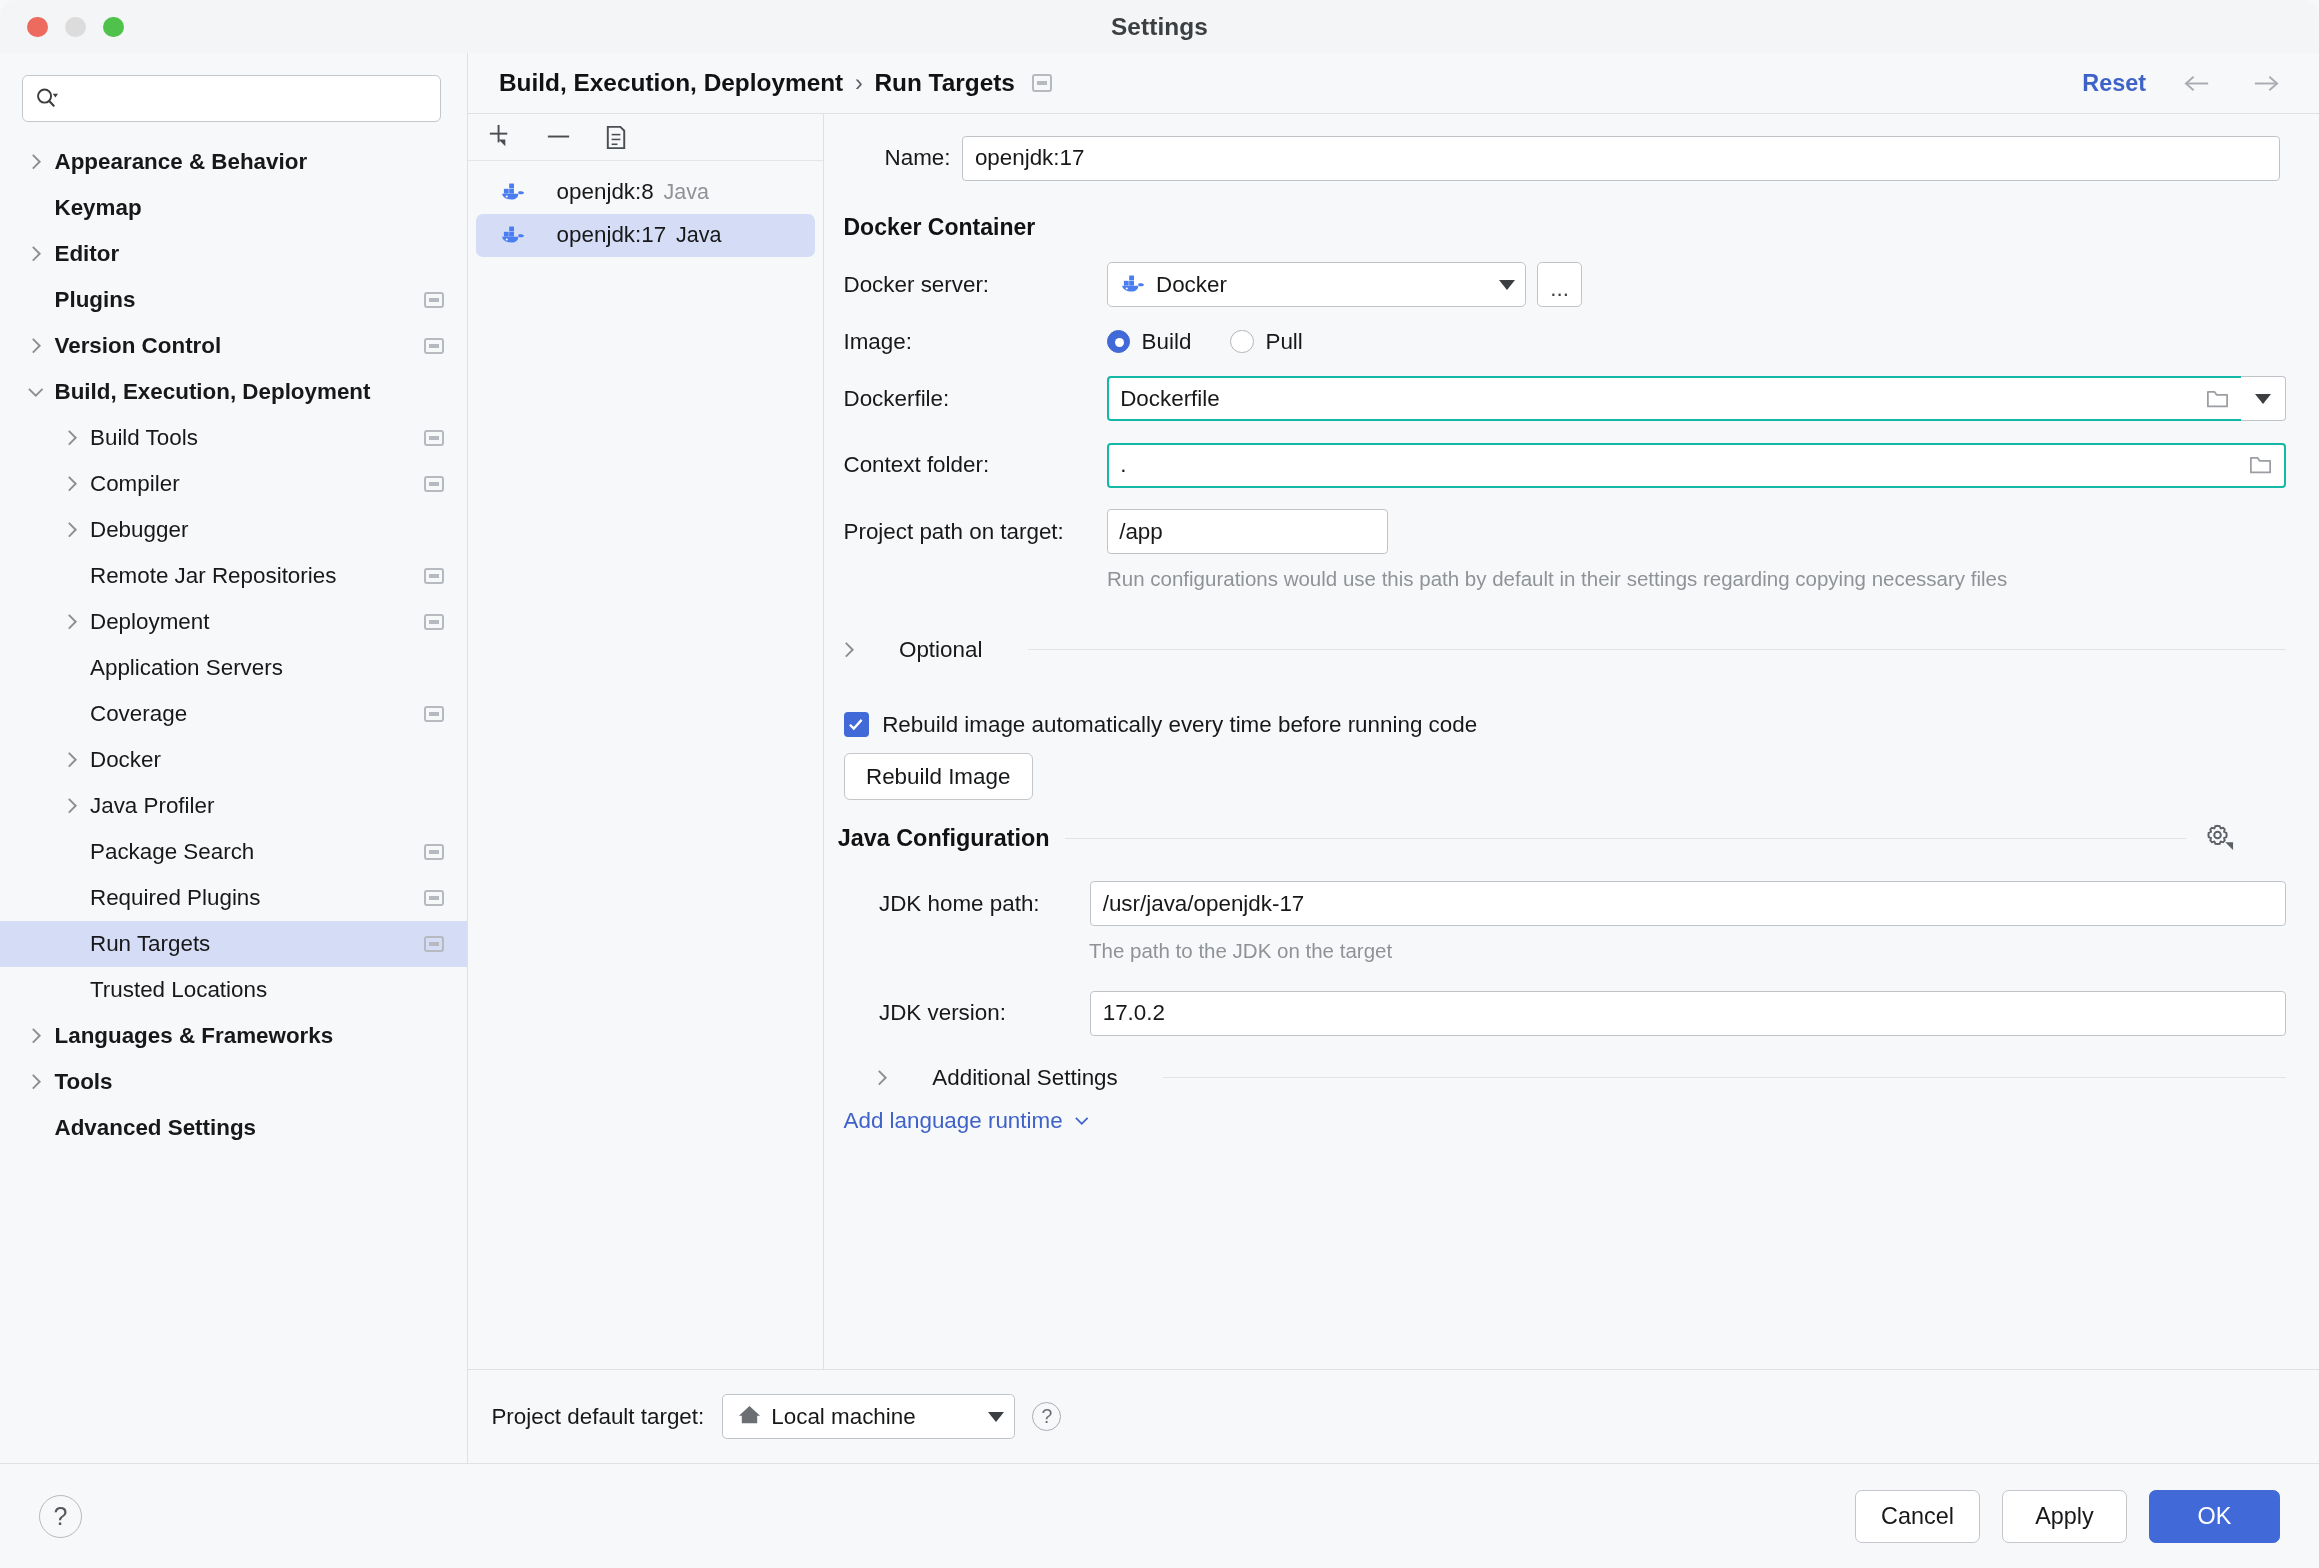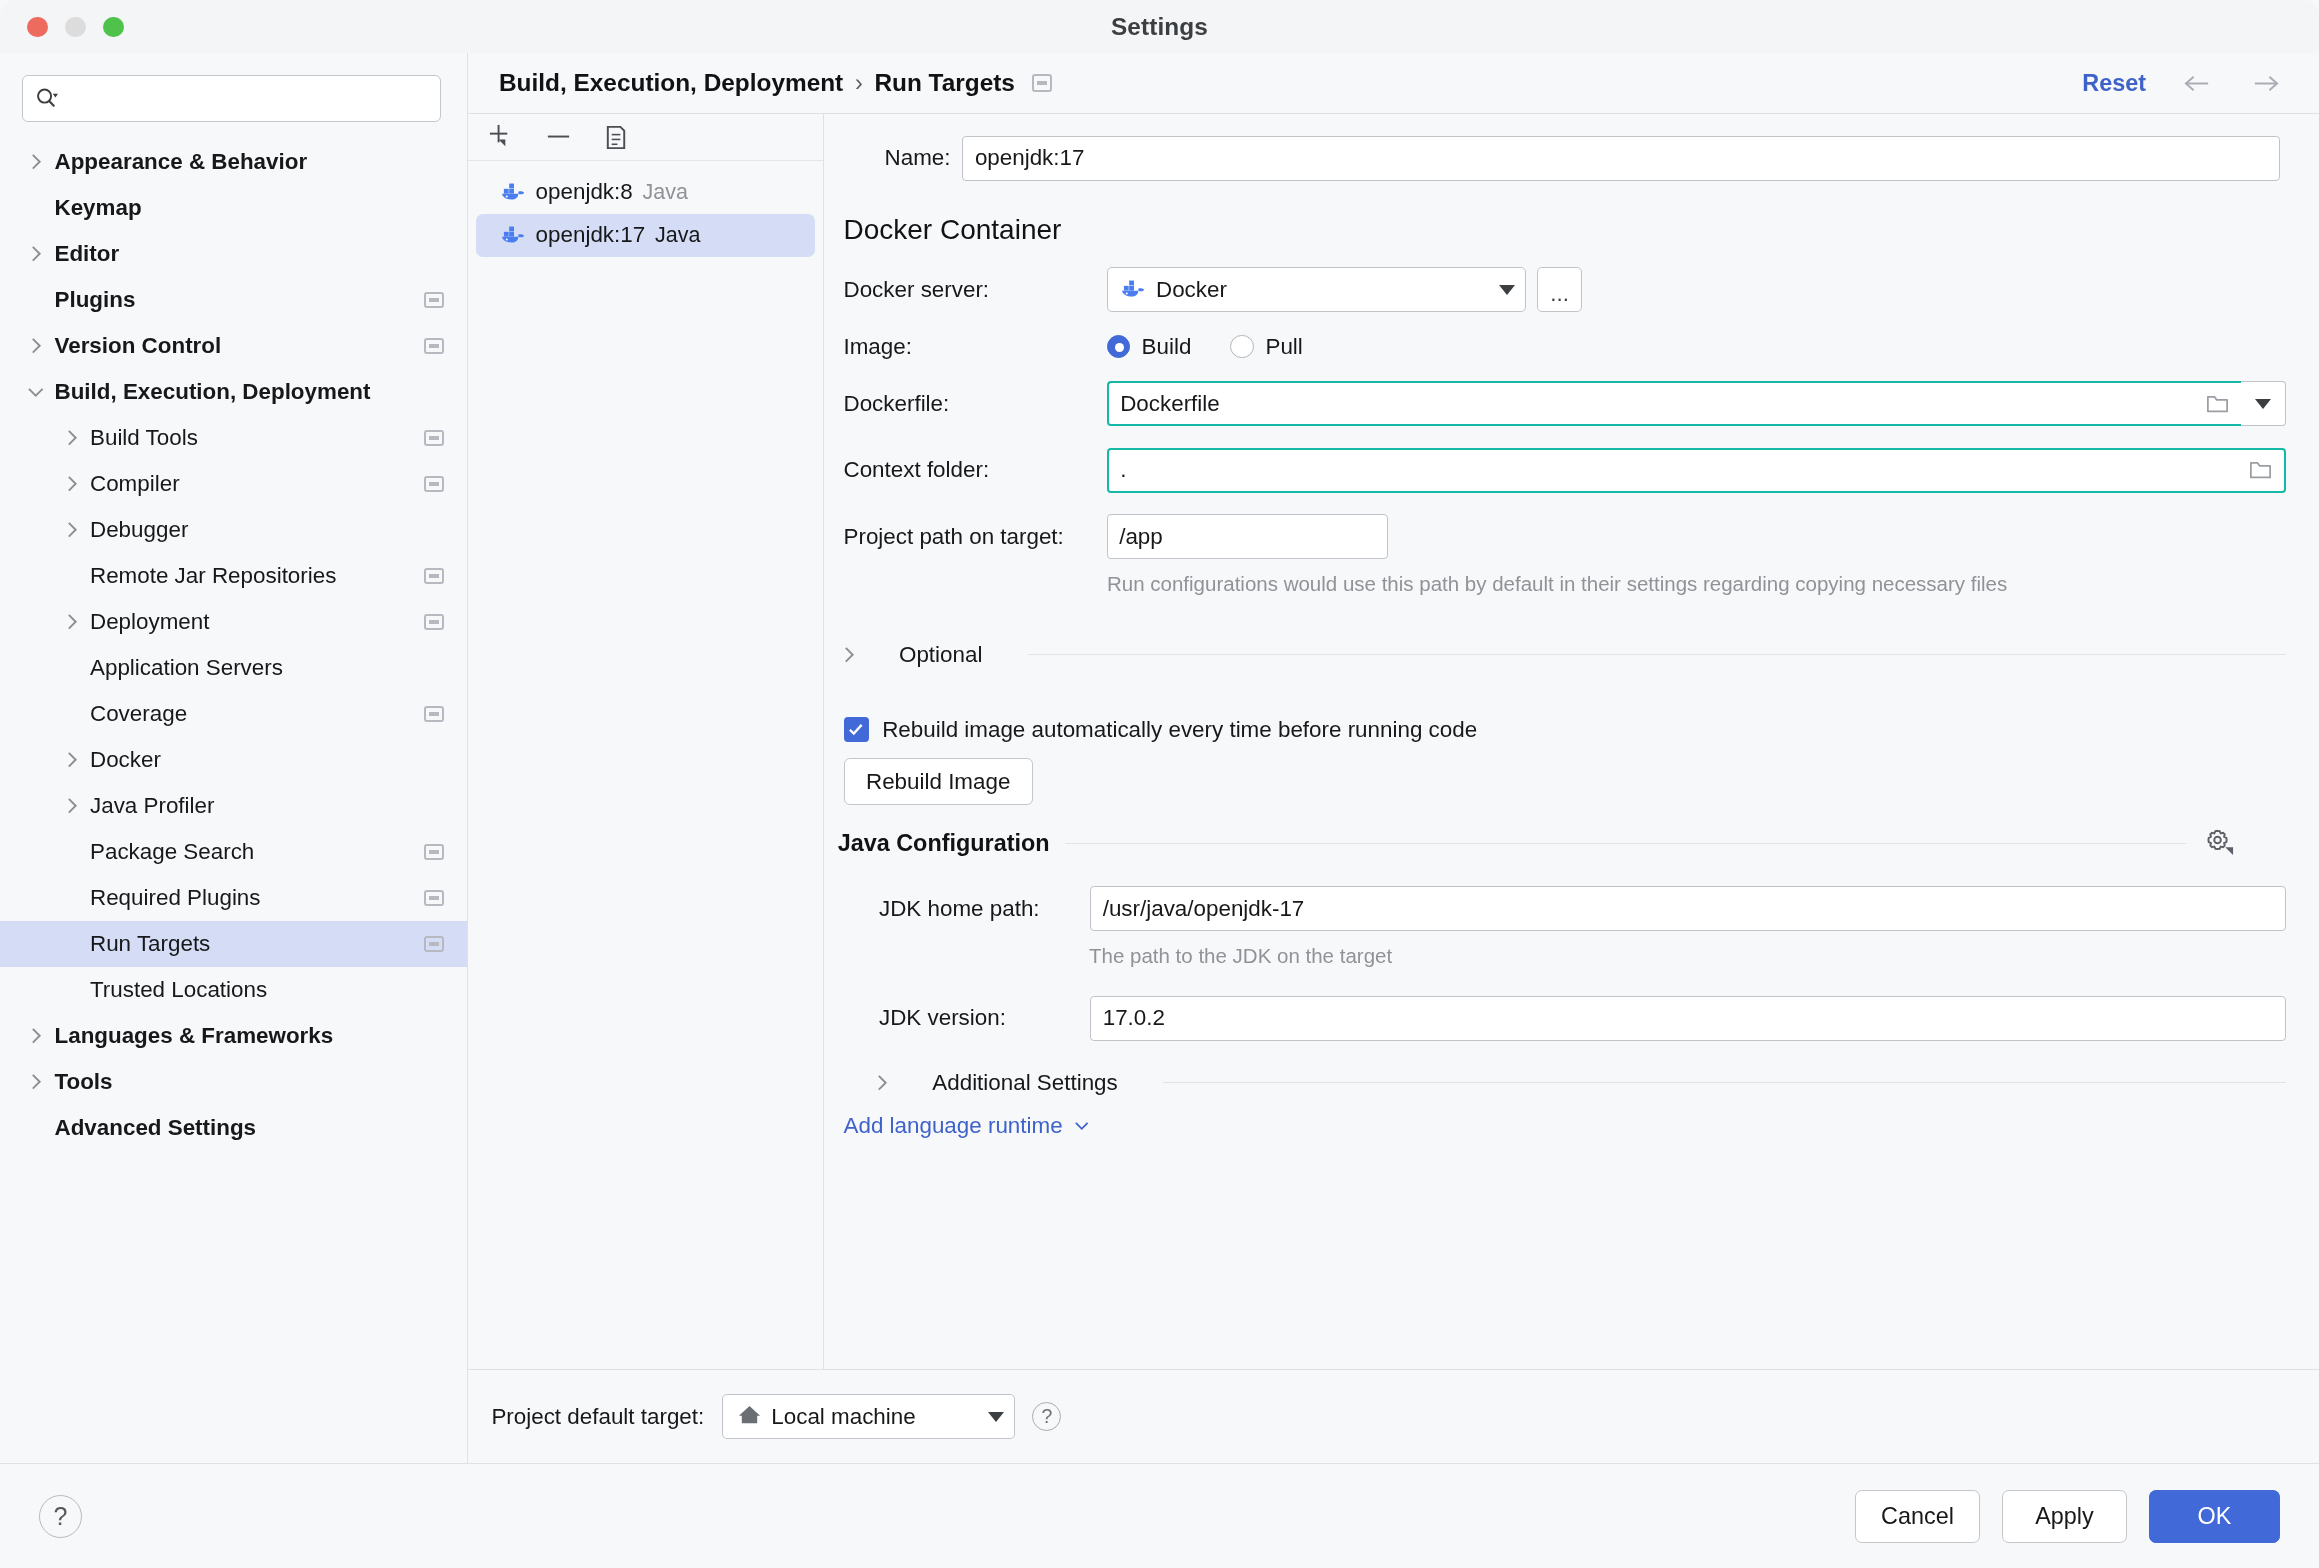--- a/index.html
+++ b/index.html
@@ -131,21 +131,21 @@
     border-bottom: 1px solid #e4e5e8;
   }
   .tb-btn { width: 33px; height: 33px; display: flex; align-items: center; justify-content: center; color: #4a4d52; cursor: pointer; }
   .targets-list { padding: 9.8px 7.8px 0 7.8px; }
   .target-row {
     height: 43px; border-radius: 6.8px;
     display: flex; align-items: center; gap: 9.8px;
     padding: 0 13.7px 0 25px; cursor: default;
   }
   .target-row.selected { background: #d4ddf5; }
-  .target-name { font-size: 22.4px; color: #17181a; }
+  .target-name { font-size: 22.4px; color: #17181a; margin-left: 21px; }
   .target-lang { font-size: 21.5px; color: #8f9296; }
   .target-row.selected .target-lang { color: #17181a; }
 
   .detail-panel {
     flex: 1 1 auto; border-top: 1px solid #e0e1e5;
     padding: 21.5px 33px 0 0; overflow: hidden; position: relative;
   }
 
   
   .row { display: flex; align-items: center; margin-bottom: 0; }
@@ -156,21 +156,21 @@
     font-family: "Liberation Sans", sans-serif; color: #17181a;
     outline: none;
   }
   .input::placeholder { color: #9a9da2; }
 
   .name-row { padding-left: 19.5px; }
   .name-row .lbl { width: 107px; margin-right: 11.7px; }
   .name-row .input { flex: 1; margin-right: 5.9px; }
 
   .section-title {
-    font-size: 28px; font-weight: normal; color: #111214;
+    font-size: 23px; font-weight: bold; color: #111214;
     margin: 33px 0 0 19.5px;
   }
   .section-head {
     display: flex; align-items: center; margin-top: 21px; justify-content: center;
   }
   .section-head .t { font-size: 23.4px; font-weight: bold; color: #111214; white-space: nowrap; }
   .section-head .line { flex: 1; height: 1px; background: #e2e3e6; margin-left: 15.6px; }
 
   .frow { display: flex; align-items: center; margin-top: 21.5px; padding-left: 19.5px; }
   .frow .lbl-fixed { width: 263px; flex: 0 0 263px; font-size: 22.4px; color: #17181a; }

